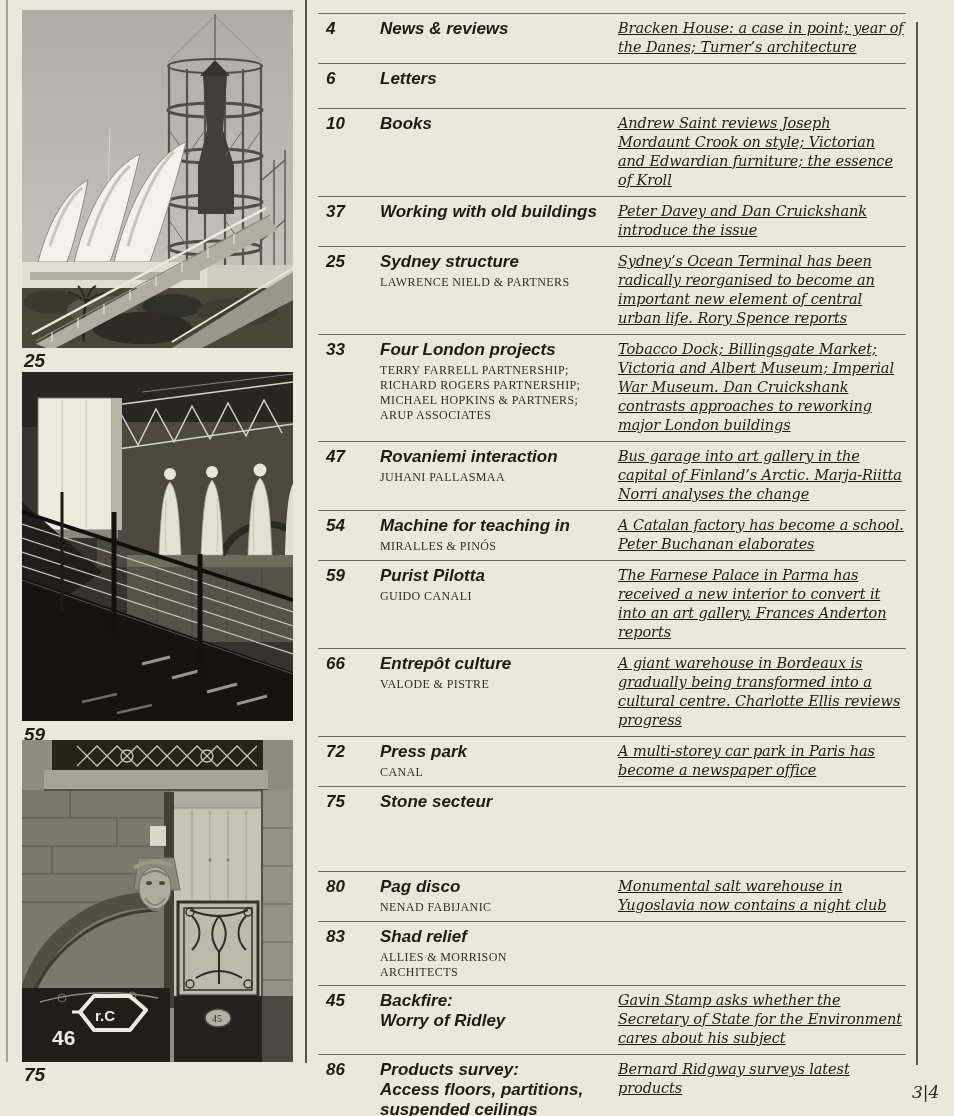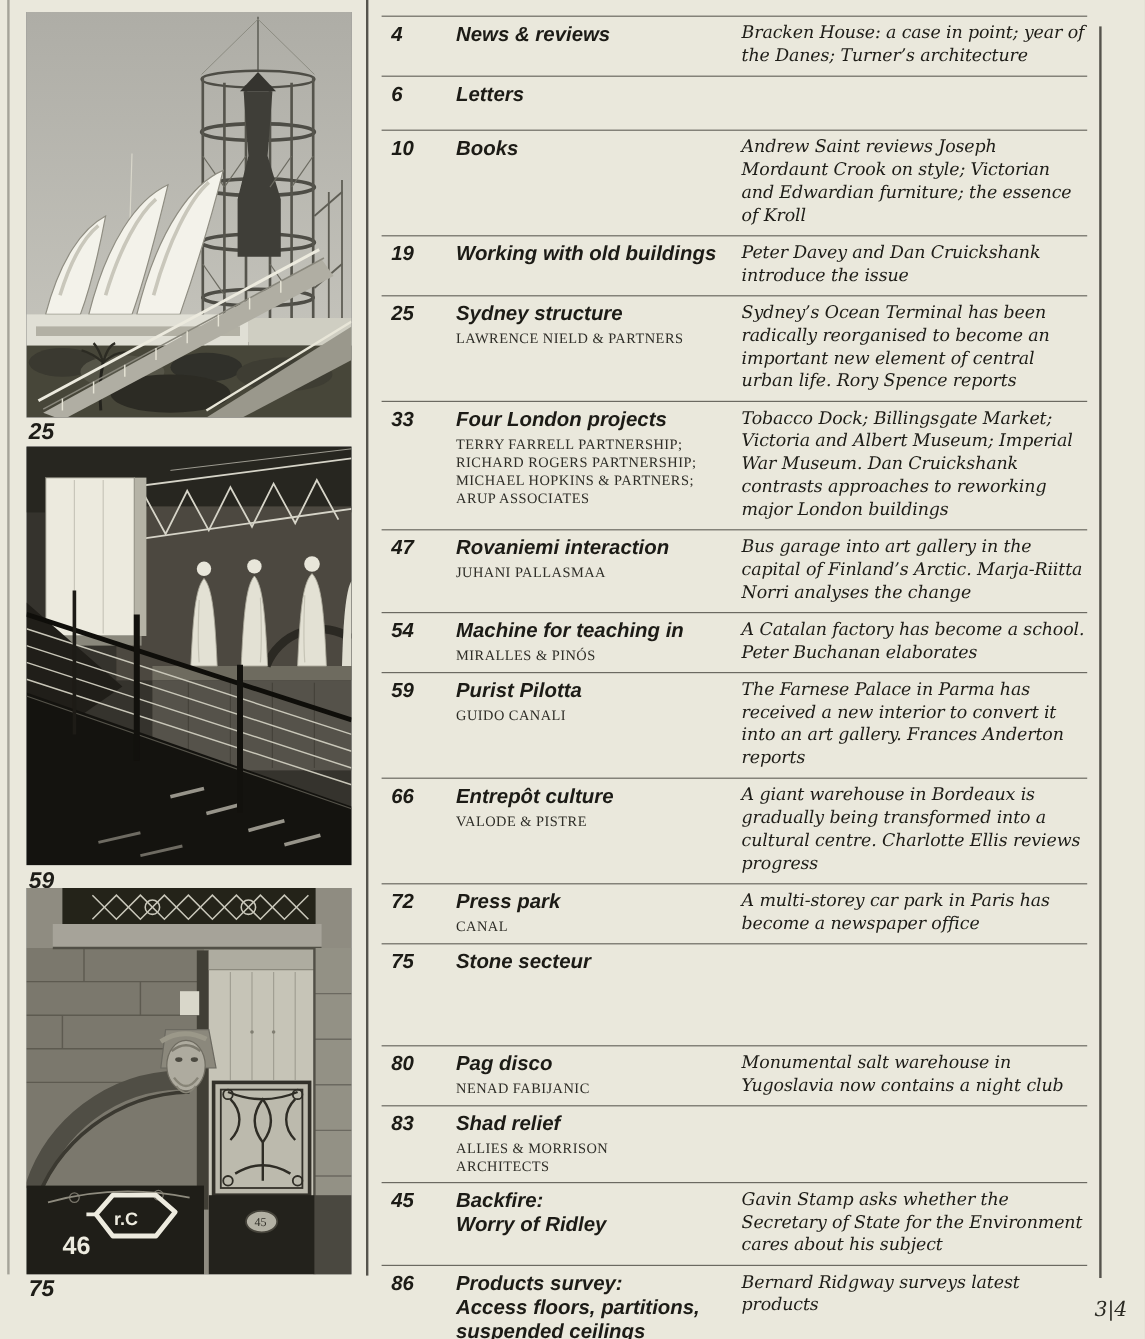--- a/index.html
+++ b/index.html
@@ -12,21 +12,21 @@
   .caption{position:absolute;left:24px;font:bold italic 19px "Liberation Sans",sans-serif;color:#1e1d18;}
   .toc{position:absolute;left:318px;top:13px;width:588px;}
   .row{display:grid;grid-template-columns:54px 238px 1fr;padding:5px 0 0 8px;
        border-top:1px solid #6b6961;box-sizing:border-box;}
   .row.last{border-bottom:1px solid #6b6961;}
   .num{font:bold italic 17px "Liberation Sans",sans-serif;color:#1c1b16;}
   .title{font:bold italic 17px/20px "Liberation Sans",sans-serif;color:#1c1b16;margin:0;
          white-space:pre-line;padding-right:10px;}
   .credit{font:12px/15px "Liberation Serif",serif;letter-spacing:.4px;color:#2e2d27;
           margin-top:3px;white-space:pre-line;}
-  .desc{font:italic 14.5px/19px "DejaVu Serif",serif;color:#1d1c17;letter-spacing:-0.1px;padding-bottom:6px;}
+  .desc{font:italic 14.5px/19px "DejaVu Serif",serif;color:#1d1c17;letter-spacing:-0.1px;padding-bottom:6px;text-decoration:underline;}
   .folio{position:absolute;left:912px;top:1082px;font:italic 17px "DejaVu Serif",serif;color:#2a2922;}
 </style>
 </head>
 <body>
 
 <div class="page">
 
   <div class="vrule edge" style="left:6px;top:0;width:2px;height:1062px;"></div>
   <div class="vrule" style="left:305px;top:0;width:2px;height:1063px;"></div>
   <div class="vrule" style="left:916px;top:22px;width:2px;height:1043px;"></div>
@@ -323,21 +323,21 @@
         </div>
     </section>
     <section class="row" style="min-height:83px">
       <div class="num">10</div>
       <div>
           <h3 class="title">Books</h3>
         </div>
       <div class="desc">Andrew Saint reviews Joseph Mordaunt Crook on style; Victorian and Edwardian furniture; the essence of Kroll</div>
     </section>
     <section class="row" style="min-height:44px">
-      <div class="num">19</div>
+      <div class="num">37</div>
       <div>
           <h3 class="title">Working with old buildings</h3>
         </div>
       <div class="desc">Peter Davey and Dan Cruickshank introduce the issue</div>
     </section>
     <section class="row" style="min-height:85px">
       <div class="num">25</div>
       <div>
           <h3 class="title">Sydney structure</h3>
            <div class="credit">LAWRENCE NIELD &amp; PARTNERS</div>

